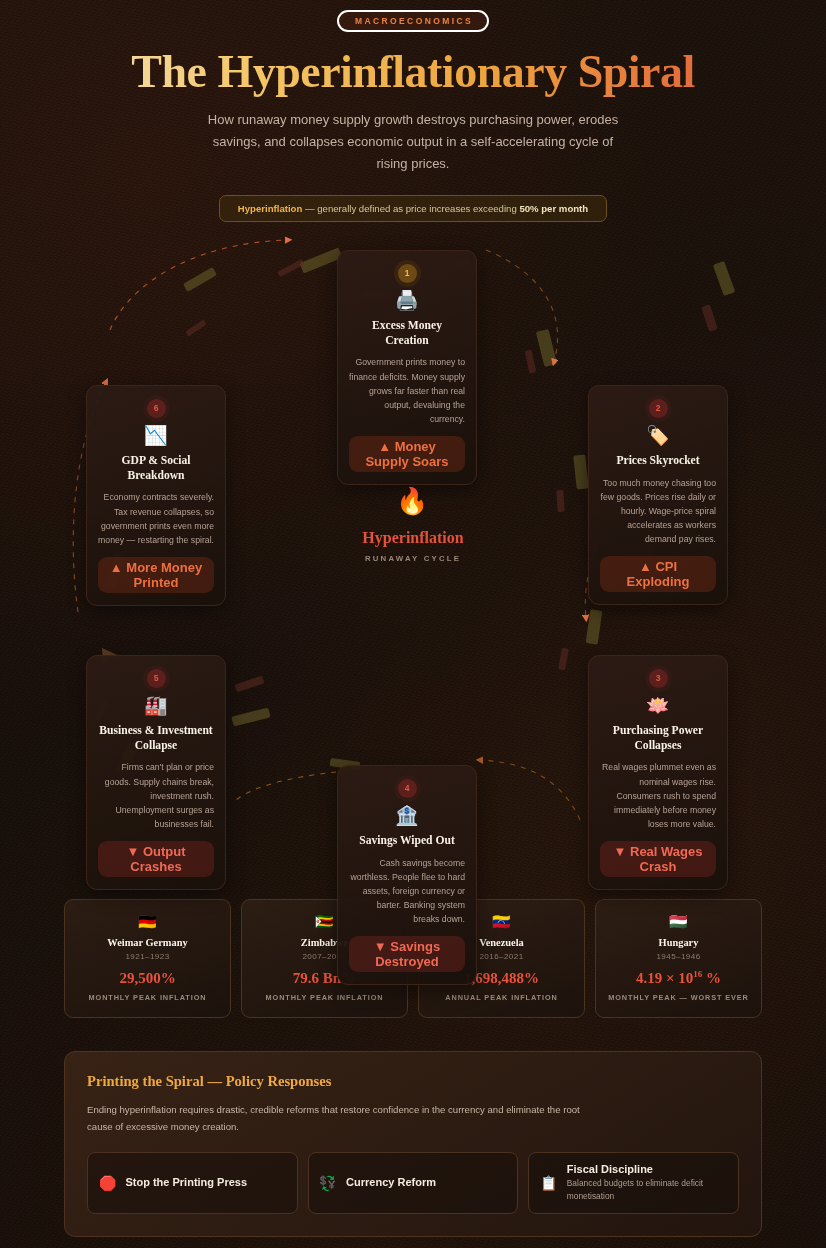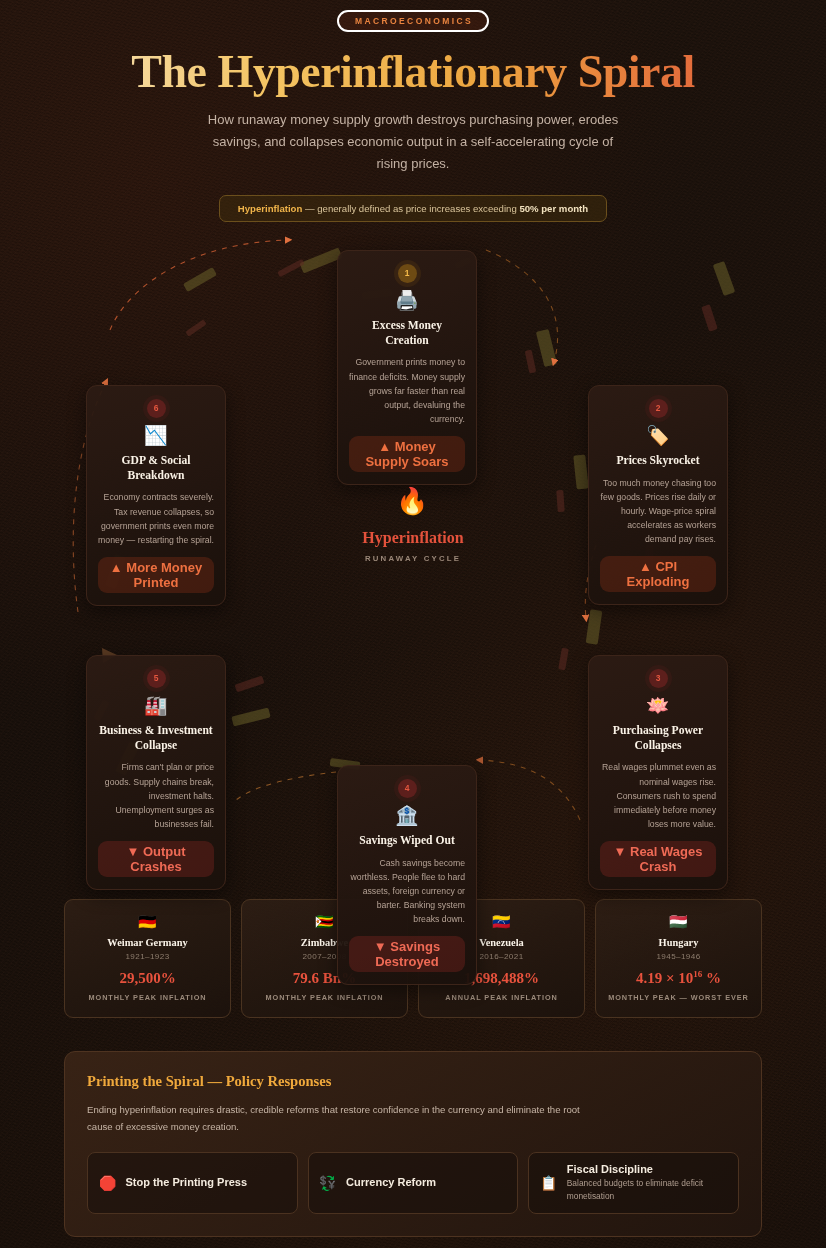--- a/index.html
+++ b/index.html
@@ -363,21 +363,21 @@
       <span class="ico">🏦</span>
       <h3>Savings Wiped Out</h3>
       <p>Cash savings become worthless. People flee to hard assets, foreign currency or barter. Banking system breaks down.</p>
       <span class="chip down">▼ Savings Destroyed</span>
     </div>
 
     <div class="card" style="left:86px; top:413px;">
       <div class="badge red">5</div>
       <span class="ico">🏭</span>
       <h3>Business &amp; Investment Collapse</h3>
-      <p>Firms can't plan or price goods. Supply chains break, investment halts. Unemployment surges as businesses fail.</p>
+      <p>Firms can't plan or price goods. Supply chains break, investment rush. Unemployment surges as businesses fail.</p>
       <span class="chip down">▼ Output Crashes</span>
     </div>
 
     <div class="card" style="left:86px; top:143px;">
       <div class="badge red">6</div>
       <span class="ico">📉</span>
       <h3>GDP &amp; Social Breakdown</h3>
       <p>Economy contracts severely. Tax revenue collapses, so government prints even more money — restarting the spiral.</p>
       <span class="chip up">▲ More Money Printed</span>
     </div>

